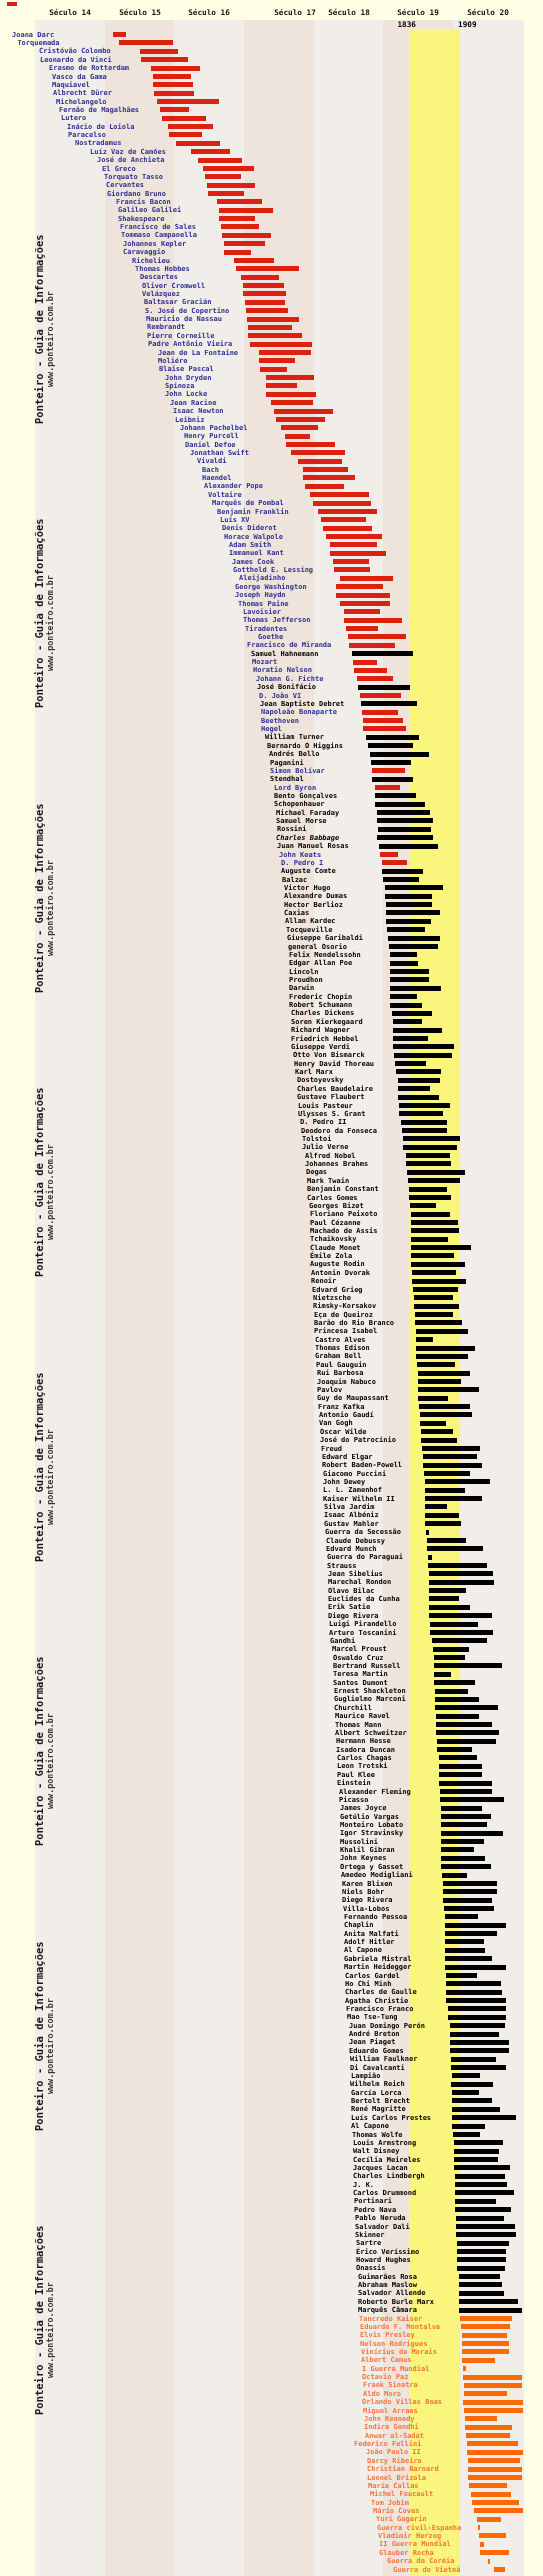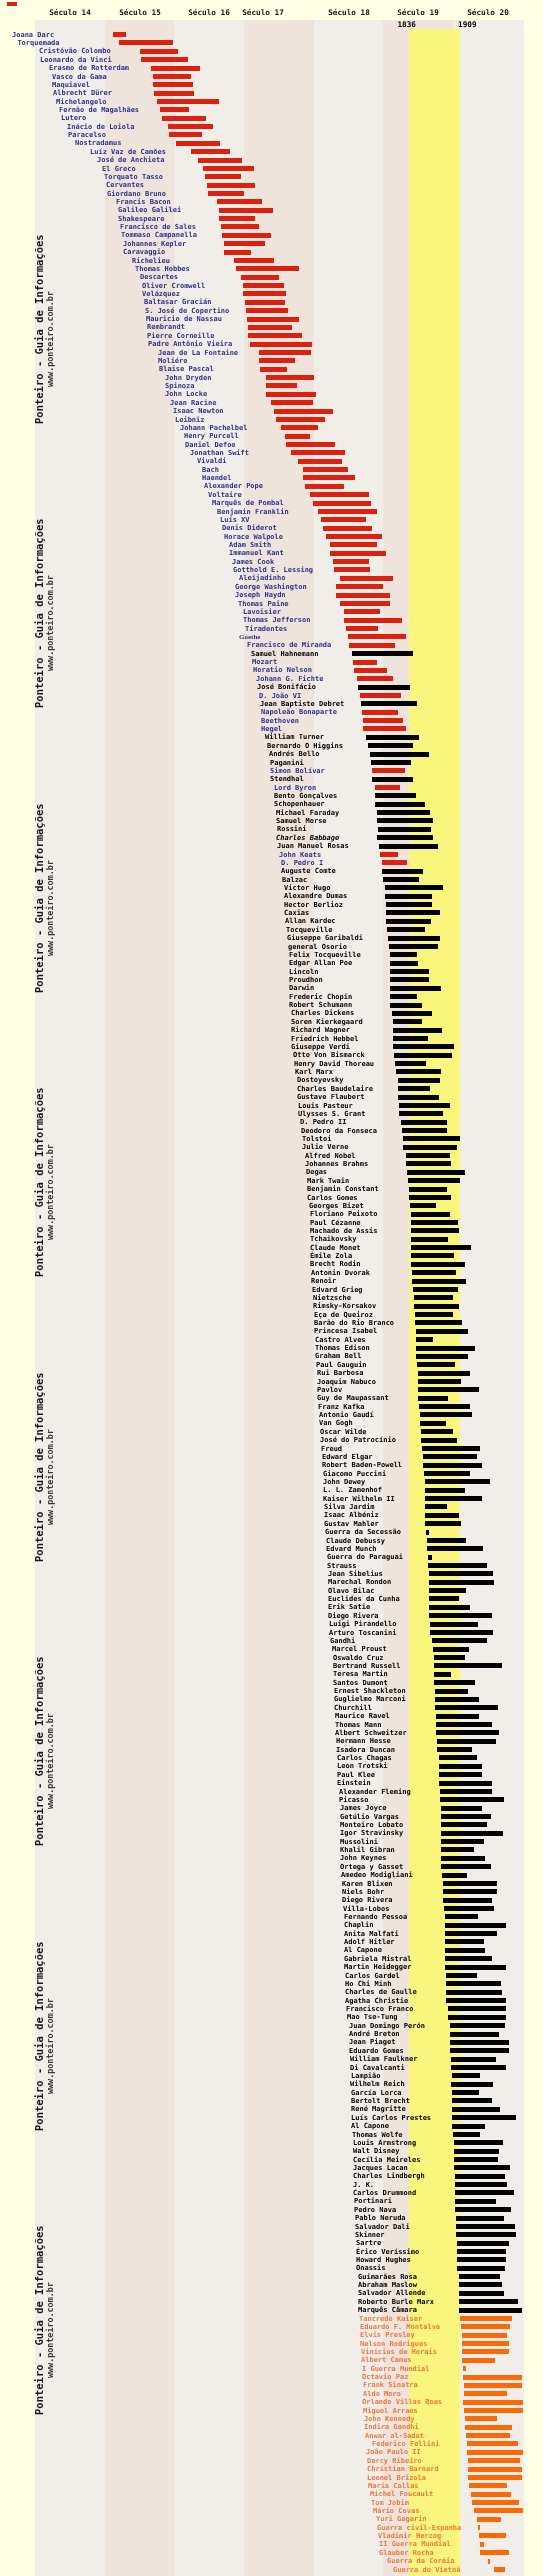--- a/index.html
+++ b/index.html
@@ -25,21 +25,21 @@
 <body>
 
 <div style="position:absolute;left:0;top:0;width:544px;height:2576px;">
 
   <div class="corner-mark" style="background: rgb(220, 33, 16);"></div>
 
   <div>
       <div class="century-label" style="left: 35px; color: rgb(17, 17, 17);">Século 14</div>
       <div class="century-label" style="left: 105px; color: rgb(17, 17, 17);">Século 15</div>
       <div class="century-label" style="left: 174px; color: rgb(17, 17, 17);">Século 16</div>
-      <div class="century-label" style="left: 228px; color: rgb(17, 17, 17);">Século 17</div>
+      <div class="century-label" style="left: 260px; color: rgb(17, 17, 17);">Século 17</div>
       <div class="century-label" style="left: 314px; color: rgb(17, 17, 17);">Século 18</div>
       <div class="century-label" style="left: 383px; color: rgb(17, 17, 17);">Século 19</div>
       <div class="century-label" style="left: 453px; color: rgb(17, 17, 17);">Século 20</div>
     </div>
 
   <div style="position:absolute;left:0;top:0;width:544px;height:2576px;">
     <div>
         <div class="plot-stripe" style="left: 35px; width: 70px; background: rgb(241, 237, 233);"></div>
         <div class="plot-stripe" style="left: 105px; width: 70px; background: rgb(238, 228, 219);"></div>
         <div class="plot-stripe" style="left: 174px; width: 70px; background: rgb(241, 237, 233);"></div>
@@ -189,21 +189,21 @@
         <div class="person-label" style="left: 235px; top: 591px; color: rgb(46, 49, 146);">Joseph Haydn</div>
         <div class="life-bar" style="left: 336px; width: 54px; top: 593px; background: rgb(220, 33, 16);"></div>
         <div class="person-label" style="left: 238px; top: 600px; color: rgb(46, 49, 146);">Thomas Paine</div>
         <div class="life-bar" style="left: 340px; width: 50px; top: 601px; background: rgb(220, 33, 16);"></div>
         <div class="person-label" style="left: 243px; top: 608px; color: rgb(46, 49, 146);">Lavoisier</div>
         <div class="life-bar" style="left: 344px; width: 36px; top: 609px; background: rgb(220, 33, 16);"></div>
         <div class="person-label" style="left: 243px; top: 616px; color: rgb(46, 49, 146);">Thomas Jefferson</div>
         <div class="life-bar" style="left: 344px; width: 58px; top: 618px; background: rgb(220, 33, 16);"></div>
         <div class="person-label" style="left: 245px; top: 625px; color: rgb(46, 49, 146);">Tiradentes</div>
         <div class="life-bar" style="left: 346px; width: 32px; top: 626px; background: rgb(220, 33, 16);"></div>
-        <div class="person-label" style="left: 239px; top: 633px; color: rgb(46, 49, 146); font-family: Liberation Serif, serif;">Goethe</div>
+        <div class="person-label" style="left: 258px; top: 633px; color: rgb(46, 49, 146);">Goethe</div>
         <div class="life-bar" style="left: 348px; width: 58px; top: 634px; background: rgb(220, 33, 16);"></div>
         <div class="person-label" style="left: 247px; top: 641px; color: rgb(46, 49, 146);">Francisco de Miranda</div>
         <div class="life-bar" style="left: 349px; width: 46px; top: 643px; background: rgb(220, 33, 16);"></div>
         <div class="person-label" style="left: 251px; top: 650px; color: rgb(0, 0, 0);">Samuel Hahnemann</div>
         <div class="life-bar" style="left: 352px; width: 61px; top: 651px; background: rgb(0, 0, 0);"></div>
         <div class="person-label" style="left: 252px; top: 658px; color: rgb(46, 49, 146);">Mozart</div>
         <div class="life-bar" style="left: 353px; width: 24.4px; top: 660px; background: rgb(220, 33, 16);"></div>
         <div class="person-label" style="left: 253px; top: 666px; color: rgb(46, 49, 146);">Horatio Nelson</div>
         <div class="life-bar" style="left: 354px; width: 33px; top: 668px; background: rgb(220, 33, 16);"></div>
         <div class="person-label" style="left: 256px; top: 675px; color: rgb(46, 49, 146);">Johann G. Fichte</div>
@@ -265,21 +265,21 @@
         <div class="person-label" style="left: 284px; top: 909px; color: rgb(0, 0, 0);">Caxias</div>
         <div class="life-bar" style="left: 386px; width: 54px; top: 910px; background: rgb(0, 0, 0);"></div>
         <div class="person-label" style="left: 285px; top: 917px; color: rgb(0, 0, 0);">Allan Kardec</div>
         <div class="life-bar" style="left: 386px; width: 45px; top: 919px; background: rgb(0, 0, 0);"></div>
         <div class="person-label" style="left: 286px; top: 926px; color: rgb(0, 0, 0);">Tocqueville</div>
         <div class="life-bar" style="left: 387px; width: 38px; top: 927px; background: rgb(0, 0, 0);"></div>
         <div class="person-label" style="left: 287px; top: 934px; color: rgb(0, 0, 0);">Giuseppe Garibaldi</div>
         <div class="life-bar" style="left: 388px; width: 52px; top: 936px; background: rgb(0, 0, 0);"></div>
         <div class="person-label" style="left: 288px; top: 943px; color: rgb(0, 0, 0);">general Osorio</div>
         <div class="life-bar" style="left: 389px; width: 49px; top: 944px; background: rgb(0, 0, 0);"></div>
-        <div class="person-label" style="left: 289px; top: 951px; color: rgb(0, 0, 0);">Felix Tocqueville</div>
+        <div class="person-label" style="left: 289px; top: 951px; color: rgb(0, 0, 0);">Felix Mendelssohn</div>
         <div class="life-bar" style="left: 390px; width: 26.5px; top: 952px; background: rgb(0, 0, 0);"></div>
         <div class="person-label" style="left: 289px; top: 959px; color: rgb(0, 0, 0);">Edgar Allan Poe</div>
         <div class="life-bar" style="left: 390px; width: 28px; top: 961px; background: rgb(0, 0, 0);"></div>
         <div class="person-label" style="left: 289px; top: 968px; color: rgb(0, 0, 0);">Lincoln</div>
         <div class="life-bar" style="left: 390px; width: 39px; top: 969px; background: rgb(0, 0, 0);"></div>
         <div class="person-label" style="left: 289px; top: 976px; color: rgb(0, 0, 0);">Proudhon</div>
         <div class="life-bar" style="left: 390px; width: 39px; top: 977px; background: rgb(0, 0, 0);"></div>
         <div class="person-label" style="left: 289px; top: 984px; color: rgb(0, 0, 0);">Darwin</div>
         <div class="life-bar" style="left: 390px; width: 51px; top: 986px; background: rgb(0, 0, 0);"></div>
         <div class="person-label" style="left: 289px; top: 993px; color: rgb(0, 0, 0);">Frederic Chopin</div>
@@ -339,21 +339,21 @@
         <div class="person-label" style="left: 310px; top: 1219px; color: rgb(0, 0, 0);">Paul Cézanne</div>
         <div class="life-bar" style="left: 411px; width: 47px; top: 1220px; background: rgb(0, 0, 0);"></div>
         <div class="person-label" style="left: 310px; top: 1227px; color: rgb(0, 0, 0);">Machado de Assis</div>
         <div class="life-bar" style="left: 411px; width: 48px; top: 1228px; background: rgb(0, 0, 0);"></div>
         <div class="person-label" style="left: 310px; top: 1235px; color: rgb(0, 0, 0);">Tchaikovsky</div>
         <div class="life-bar" style="left: 411px; width: 37px; top: 1237px; background: rgb(0, 0, 0);"></div>
         <div class="person-label" style="left: 310px; top: 1244px; color: rgb(0, 0, 0);">Claude Monet</div>
         <div class="life-bar" style="left: 411px; width: 60px; top: 1245px; background: rgb(0, 0, 0);"></div>
         <div class="person-label" style="left: 310px; top: 1252px; color: rgb(0, 0, 0);">Émile Zola</div>
         <div class="life-bar" style="left: 411px; width: 43px; top: 1253px; background: rgb(0, 0, 0);"></div>
-        <div class="person-label" style="left: 310px; top: 1260px; color: rgb(0, 0, 0);">Brecht Rodin</div>
+        <div class="person-label" style="left: 310px; top: 1260px; color: rgb(0, 0, 0);">Auguste Rodin</div>
         <div class="life-bar" style="left: 411px; width: 54px; top: 1262px; background: rgb(0, 0, 0);"></div>
         <div class="person-label" style="left: 311px; top: 1269px; color: rgb(0, 0, 0);">Antonin Dvorak</div>
         <div class="life-bar" style="left: 412px; width: 44px; top: 1270px; background: rgb(0, 0, 0);"></div>
         <div class="person-label" style="left: 311px; top: 1277px; color: rgb(0, 0, 0);">Renoir</div>
         <div class="life-bar" style="left: 412px; width: 54px; top: 1279px; background: rgb(0, 0, 0);"></div>
         <div class="person-label" style="left: 312px; top: 1286px; color: rgb(0, 0, 0);">Edvard Grieg</div>
         <div class="life-bar" style="left: 413px; width: 45px; top: 1287px; background: rgb(0, 0, 0);"></div>
         <div class="person-label" style="left: 313px; top: 1294px; color: rgb(0, 0, 0);">Nietzsche</div>
         <div class="life-bar" style="left: 414px; width: 39px; top: 1295px; background: rgb(0, 0, 0);"></div>
         <div class="person-label" style="left: 313px; top: 1302px; color: rgb(0, 0, 0);">Rimsky-Korsakov</div>
@@ -621,21 +621,21 @@
         <div class="person-label" style="left: 362px; top: 2398px; color: rgb(241, 118, 63);">Orlando Villas Boas</div>
         <div class="life-bar" style="left: 463px; width: 60px; top: 2400px; background: rgb(252, 106, 7);"></div>
         <div class="person-label" style="left: 363px; top: 2407px; color: rgb(241, 118, 63);">Miguel Arraes</div>
         <div class="life-bar" style="left: 464px; width: 59px; top: 2408px; background: rgb(252, 106, 7);"></div>
         <div class="person-label" style="left: 364px; top: 2415px; color: rgb(241, 118, 63);">John Kennedy</div>
         <div class="life-bar" style="left: 465px; width: 32px; top: 2416px; background: rgb(252, 106, 7);"></div>
         <div class="person-label" style="left: 364px; top: 2423px; color: rgb(241, 118, 63);">Indira Gandhi</div>
         <div class="life-bar" style="left: 465px; width: 47px; top: 2425px; background: rgb(252, 106, 7);"></div>
         <div class="person-label" style="left: 365px; top: 2432px; color: rgb(241, 118, 63);">Anwar al-Sadat</div>
         <div class="life-bar" style="left: 466px; width: 44px; top: 2433px; background: rgb(252, 106, 7);"></div>
-        <div class="person-label" style="left: 364px; top: 2440px; color: rgb(241, 118, 63); padding-left: 8px;">Federico Fellini</div>
+        <div class="person-label" style="left: 346px; top: 2440px; color: rgb(241, 118, 63); padding-left: 8px;">Federico Fellini</div>
         <div class="life-bar" style="left: 467px; width: 51px; top: 2441px; background: rgb(252, 106, 7);"></div>
         <div class="person-label" style="left: 366px; top: 2448px; color: rgb(241, 118, 63);">João Paulo II</div>
         <div class="life-bar" style="left: 467px; width: 56px; top: 2450px; background: rgb(252, 106, 7);"></div>
         <div class="person-label" style="left: 367px; top: 2457px; color: rgb(241, 118, 63);">Darcy Ribeiro</div>
         <div class="life-bar" style="left: 468px; width: 52px; top: 2458px; background: rgb(252, 106, 7);"></div>
         <div class="person-label" style="left: 367px; top: 2465px; color: rgb(241, 118, 63);">Christian Barnard</div>
         <div class="life-bar" style="left: 468px; width: 54px; top: 2467px; background: rgb(252, 106, 7);"></div>
         <div class="person-label" style="left: 367px; top: 2474px; color: rgb(241, 118, 63);">Leonel Brizola</div>
         <div class="life-bar" style="left: 468px; width: 54px; top: 2475px; background: rgb(252, 106, 7);"></div>
         <div class="person-label" style="left: 368px; top: 2482px; color: rgb(241, 118, 63);">Maria Callas</div>

